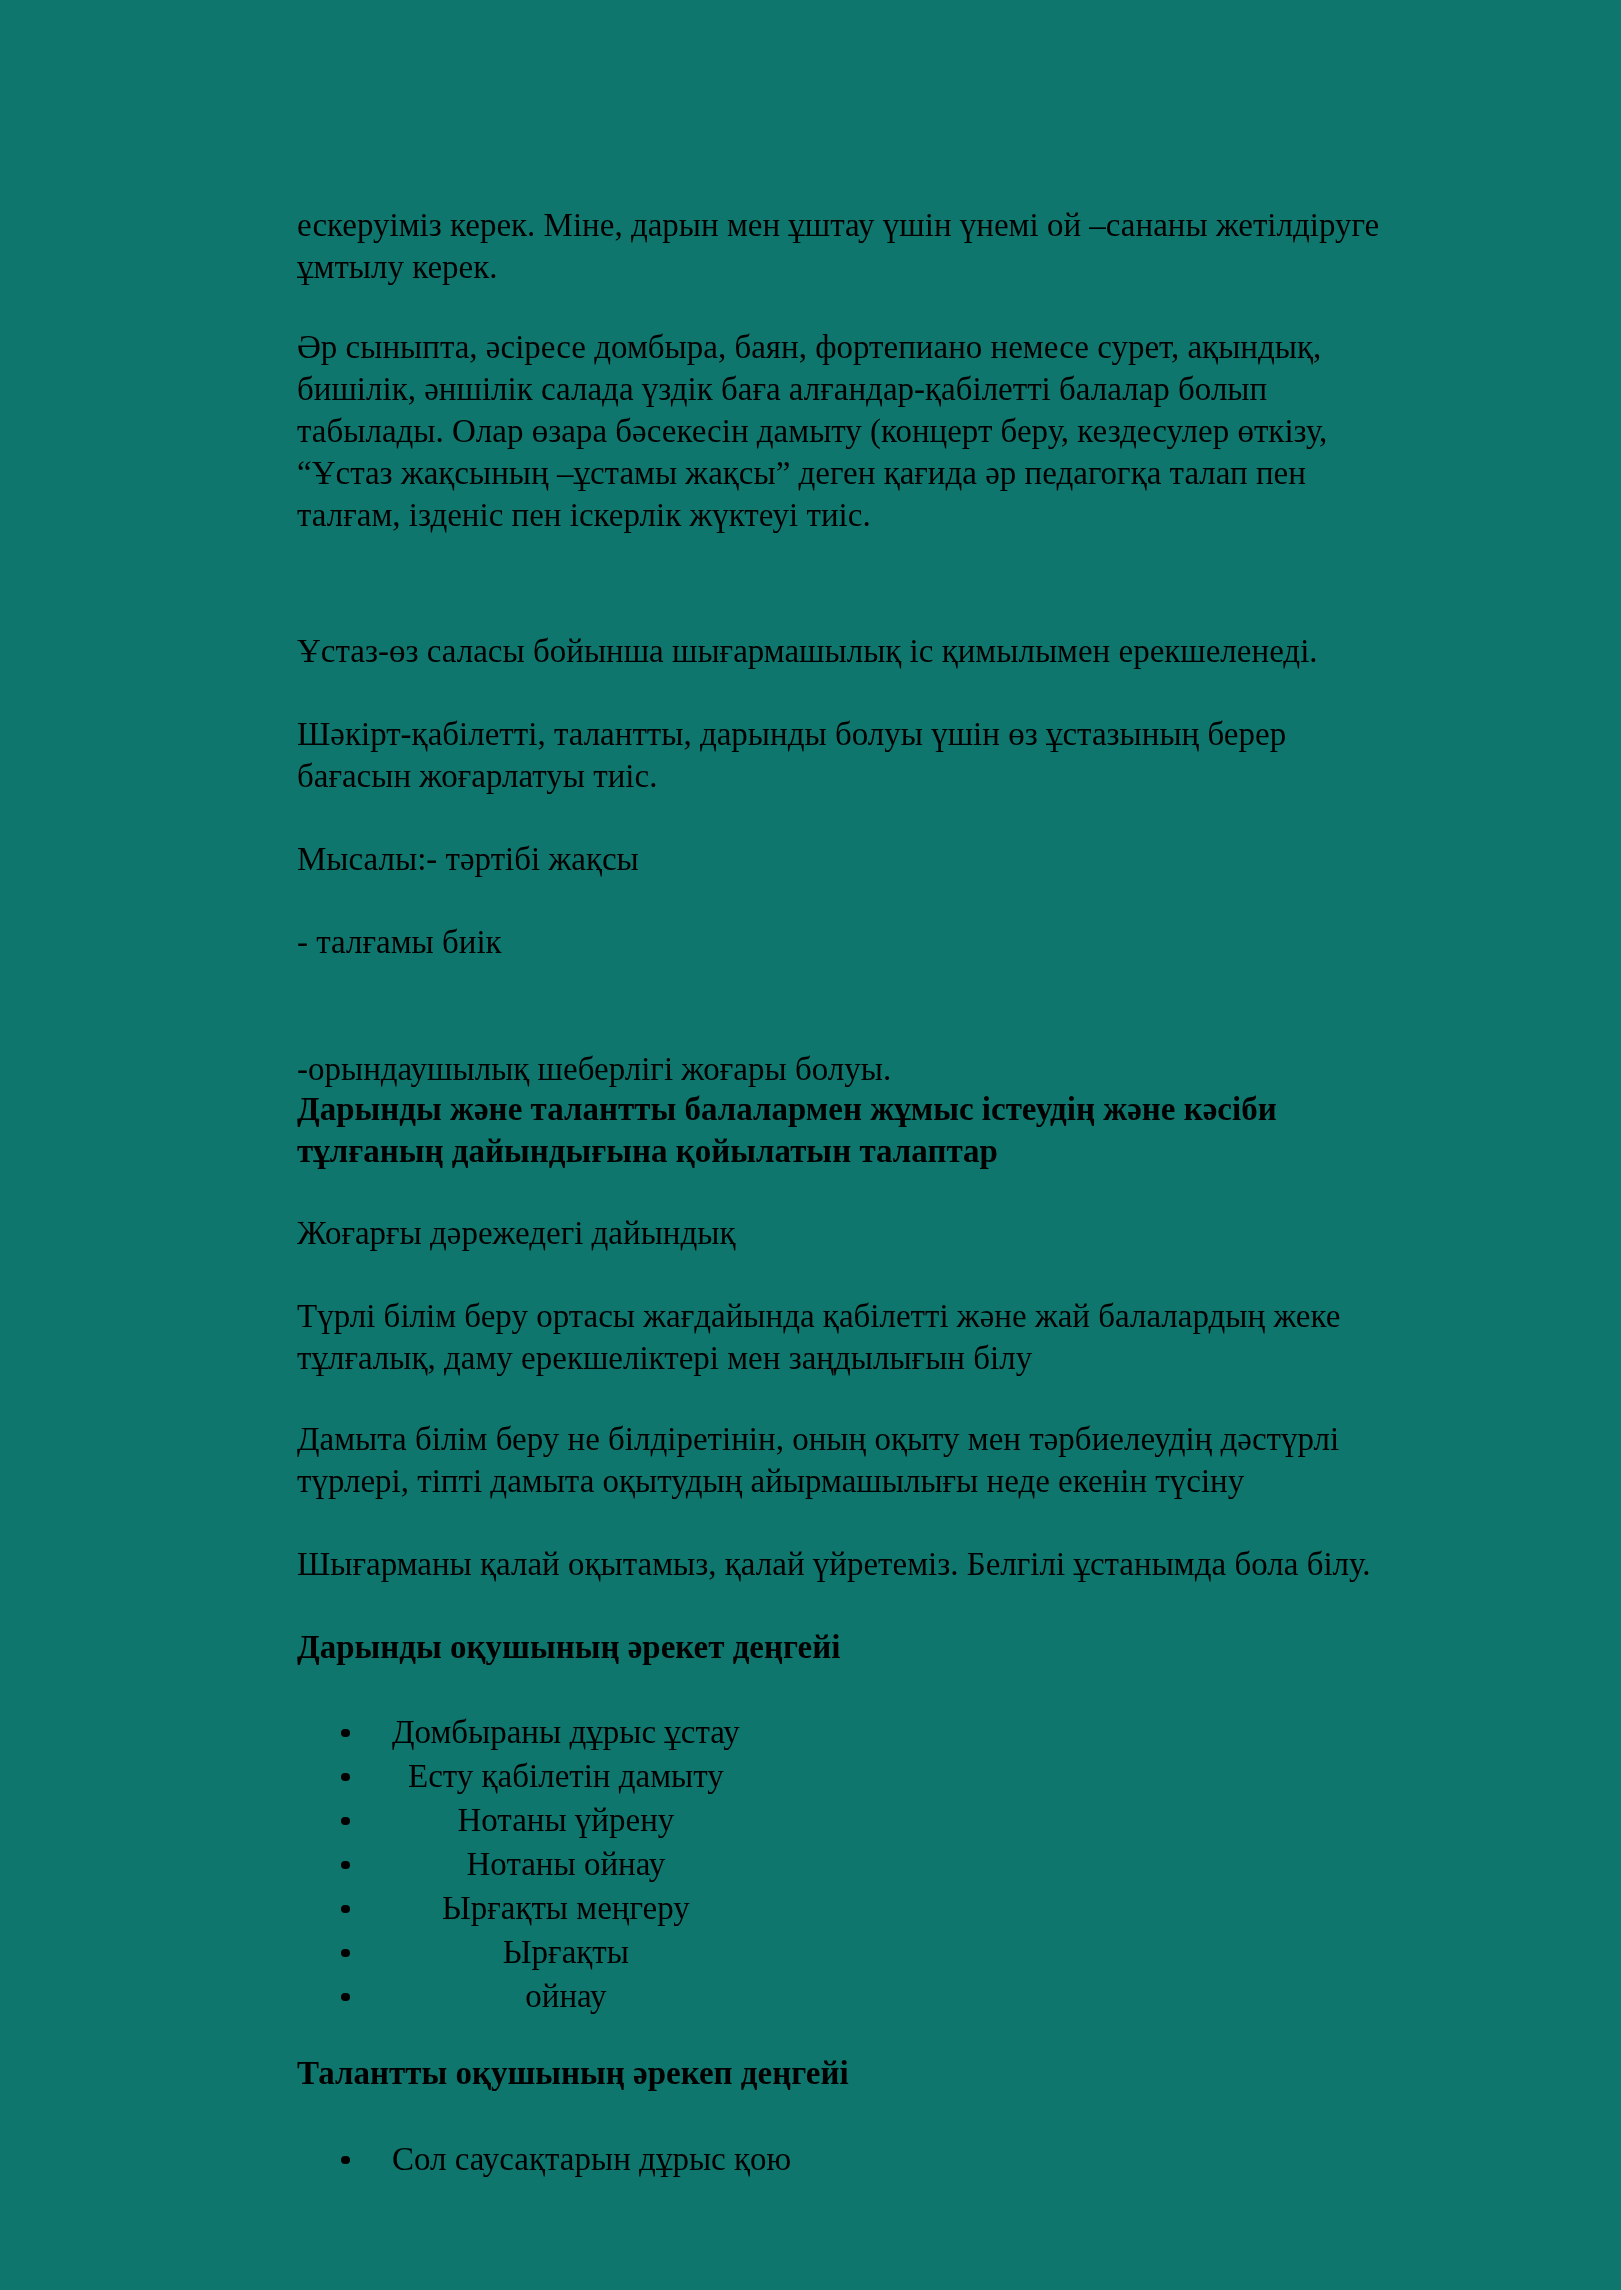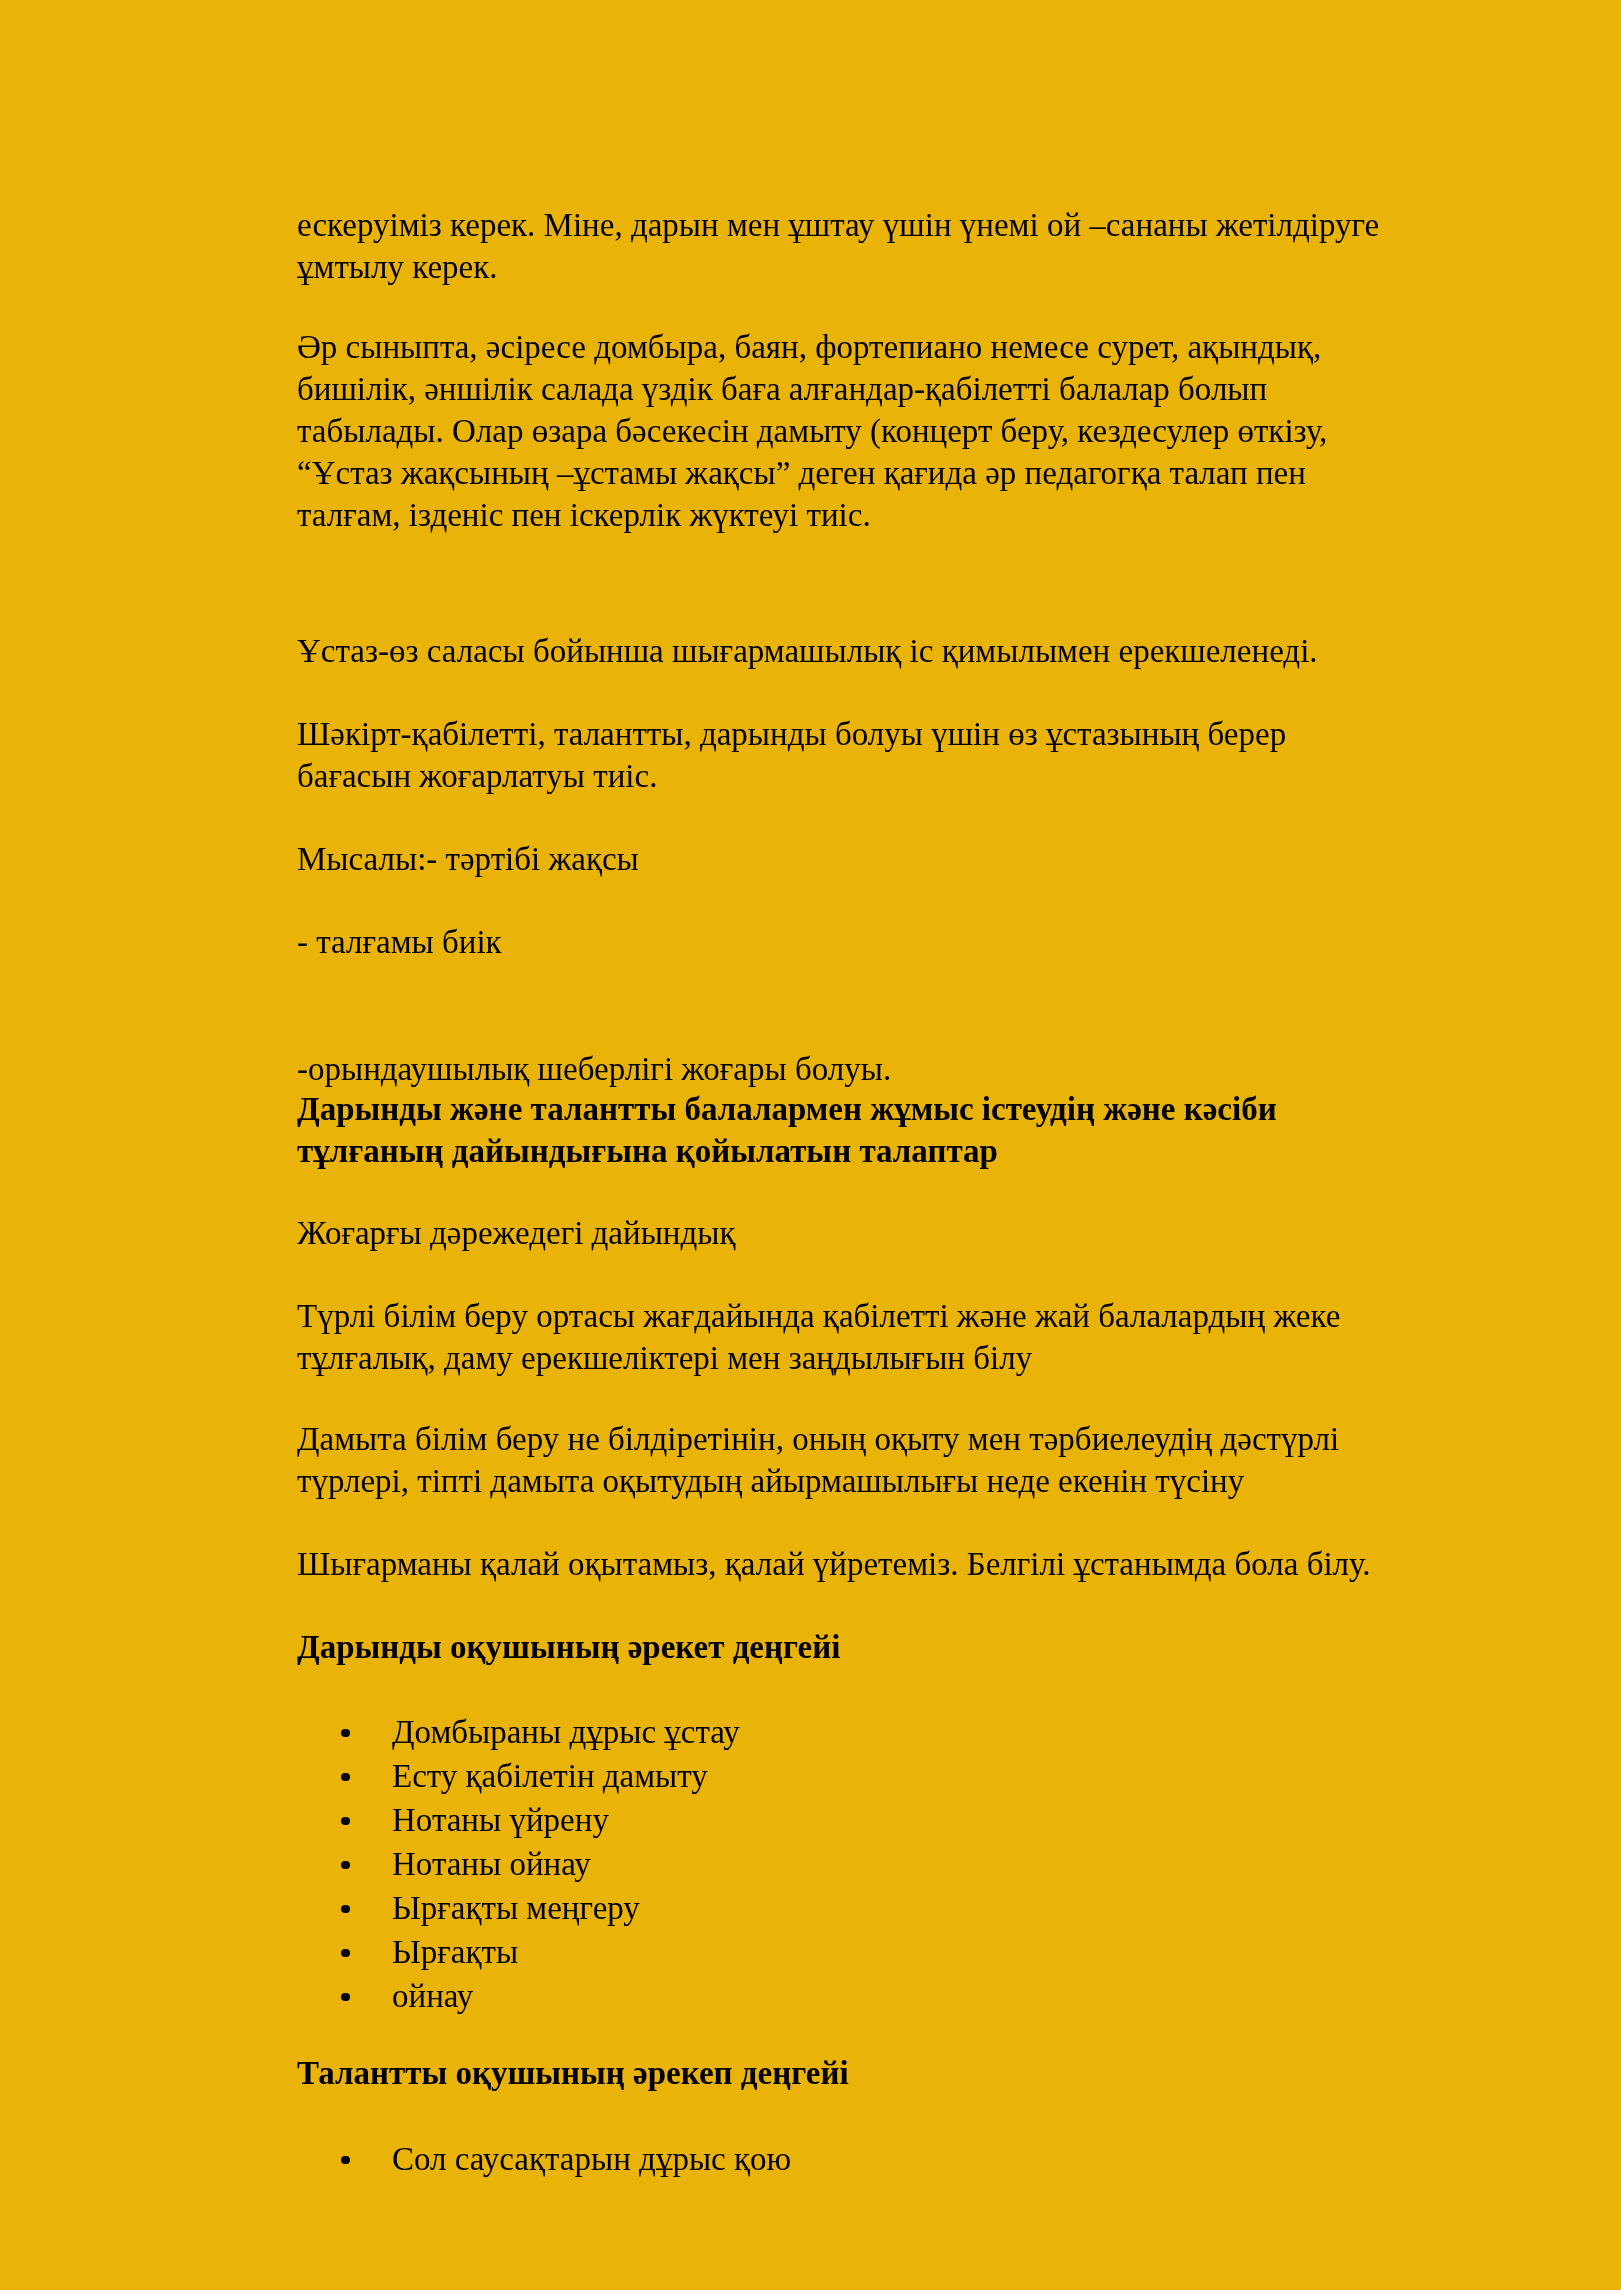--- a/index.html
+++ b/index.html
@@ -1,30 +1,30 @@
 <!DOCTYPE html>
 <html><head>
 <meta charset="utf-8">
 <style>
   html, body { margin: 0; padding: 0; background: #ffffff; }
   body { width: 1621px; height: 2291px; position: relative; overflow: hidden; }
   .page {
     position: absolute; left: 0; top: 0; width: 1621px; height: 2291px;
-    background: #eab308; color: #000000;
+    background: #0f766e; color: #000000;
     font-family: "Liberation Serif", "DejaVu Serif", serif;
   }
   .blk {
     position: absolute; left: 297px; width: 1274px;
     font-size: 33px; line-height: 42px; margin: 0; white-space: nowrap;
   }
   .blk .ln { display: block; }
   .bold { font-weight: bold; }
   ul.bul {
     position: absolute; left: 297px; margin: 0; padding: 0; list-style: none;
-    font-size: 33px; line-height: 44px;
+    font-size: 33px; line-height: 44px; text-align: center;
   }
   ul.bul li { position: relative; padding-left: 95px; white-space: nowrap; }
   ul.bul li .dot {
     position: absolute; left: 44px; top: 18.6px; width: 8.8px; height: 8.8px;
     border-radius: 50%; background: #000;
   }
 </style>
 </head>
 <body>
 

